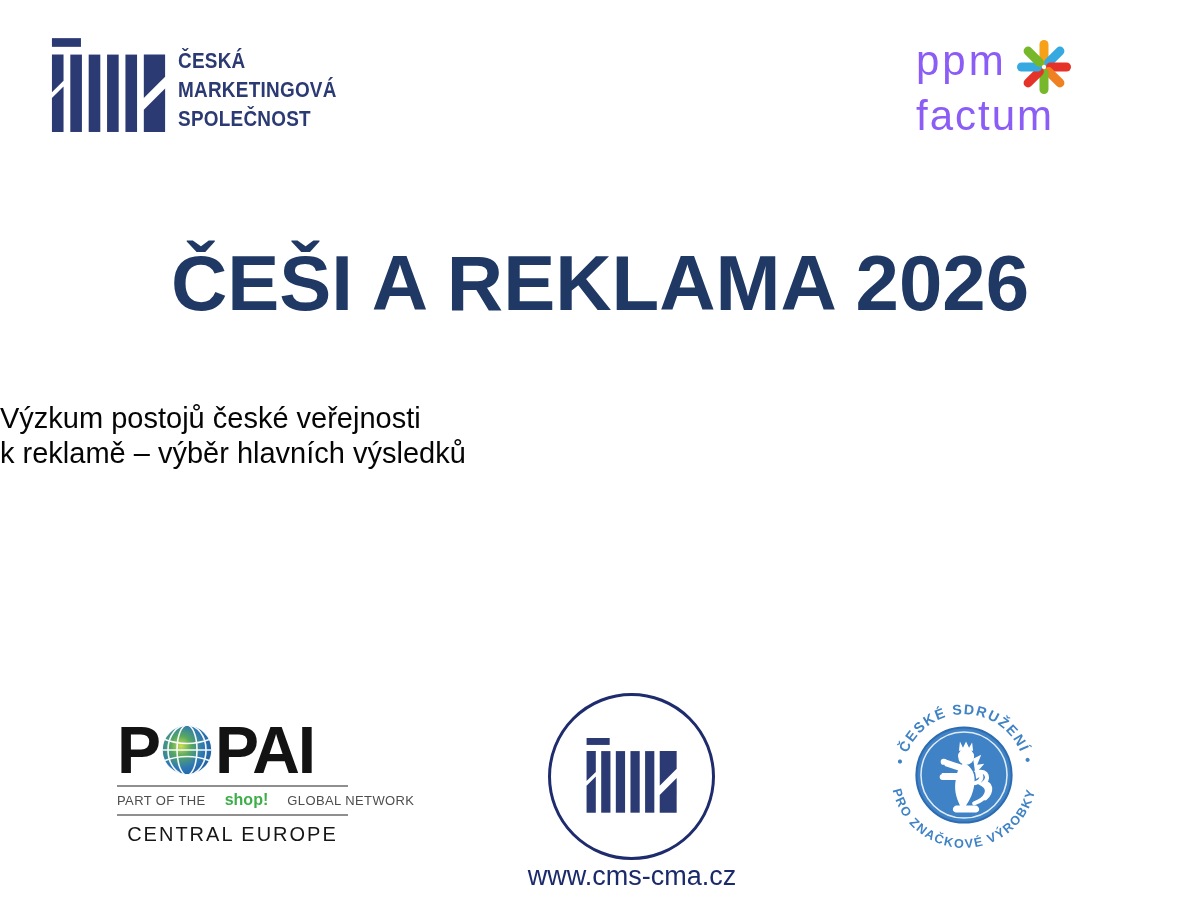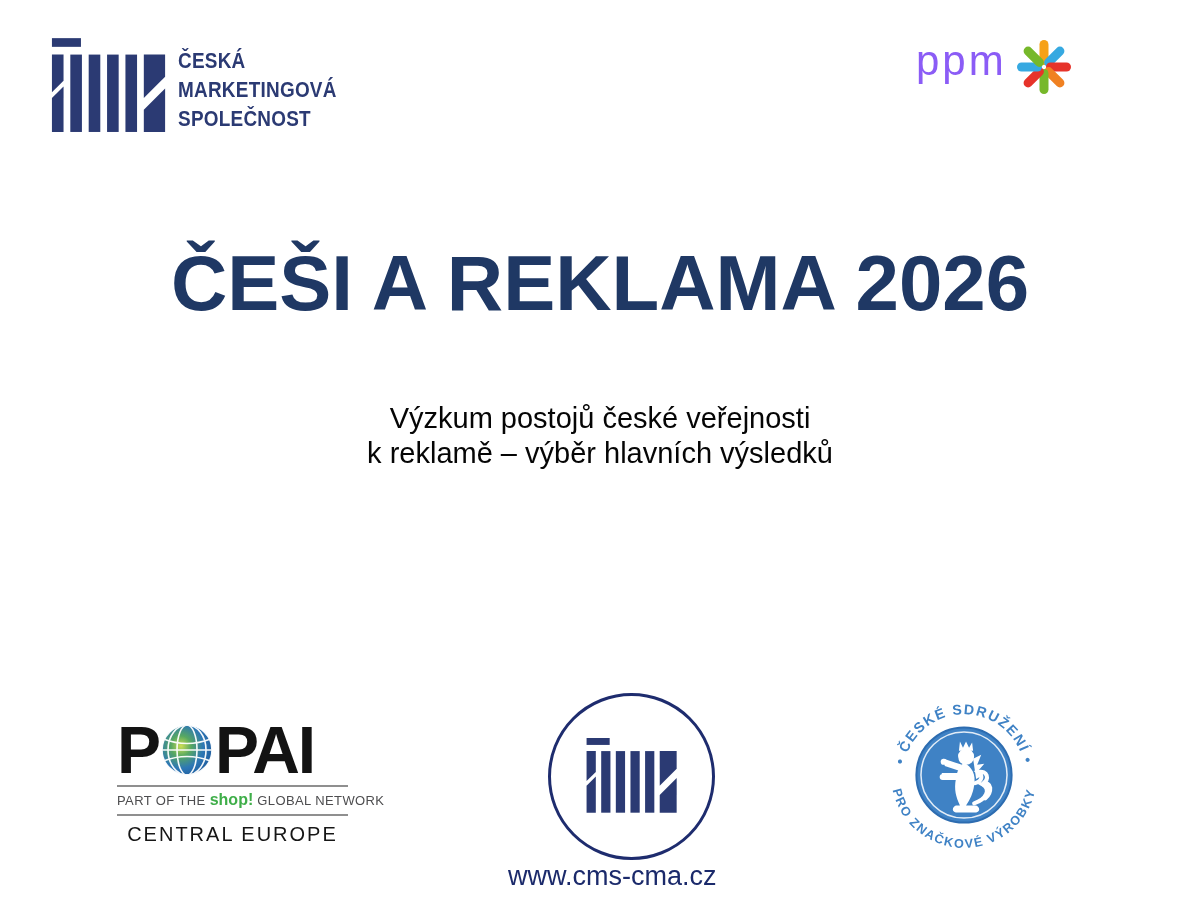--- a/index.html
+++ b/index.html
@@ -20,42 +20,42 @@
   .ppm-row1{display:flex;align-items:flex-start;}
   .ppm-word{font-size:42px;line-height:50px;letter-spacing:3px;}
   .ppm-asterisk{margin-left:8px;margin-top:2px;}
   .ppm-row2{font-size:42px;line-height:44px;letter-spacing:2px;margin-top:-2px;}
   
   .title{
     position:absolute;left:0;right:0;top:240px;text-align:center;margin:0;
     font-size:78px;font-weight:bold;color:#1f3864;letter-spacing:0;line-height:86px;
   }
   .subtitle{
-    position:absolute;left:0;right:0;top:401px;text-align:center;
+    position:absolute;left:0;right:0;top:401px;text-align:left;
     font-size:29px;line-height:35px;color:#050505;font-weight:400;
   }
   
   .popai{position:absolute;left:117px;top:720px;width:231px;}
   .popai-word{display:flex;align-items:center;font-weight:bold;
     font-size:66px;line-height:60px;color:#131313;letter-spacing:-2px;}
   .popai-word .globe{margin:0 2px;}
   .popai-rule{border:none;border-top:2px solid #8f8f8f;margin:5px 0 0 0;}
   .popai-tagline{margin:4px 0 3px 0;font-size:13px;color:#4d4d4f;
-    letter-spacing:.4px;white-space:nowrap;display:flex;align-items:baseline;gap:4px;}
+    letter-spacing:.4px;white-space:nowrap;display:flex;align-items:baseline;gap:19px;}
   .popai-tagline .shop{color:#3fae49;font-weight:bold;font-size:16px;letter-spacing:0;}
   .popai-region{margin-top:7px;text-align:center;font-size:20px;letter-spacing:2px;
     color:#161616;}
   
   .circle-logo{
     position:absolute;left:548px;top:693px;width:167px;height:167px;box-sizing:border-box;
     border:3px solid #1e2c6e;border-radius:50%;
     display:flex;align-items:center;justify-content:center;background:#fff;
   }
   .website{
-    position:absolute;left:508px;top:861px;width:248px;text-align:left;
+    position:absolute;left:508px;top:861px;width:248px;text-align:center;
     font-size:27px;color:#1b2a6b;
   }
   
   .seal{position:absolute;left:888px;top:696px;}
   .seal-arc{fill:#3f82c5;font-family:"Liberation Sans",sans-serif;
     font-weight:bold;letter-spacing:1.5px;}
   .seal-arc-top{font-size:14px;}
   .seal-arc-bottom{font-size:12.5px;}
 </style>
 </head>
@@ -93,20 +93,21 @@
           <rect x="-4.5" y="-27" width="9" height="25" rx="4.5" transform="rotate(45)" fill="#36a9e1"></rect>
           <rect x="-4.5" y="-27" width="9" height="25" rx="4.5" transform="rotate(90)" fill="#e6332a"></rect>
           <rect x="-4.5" y="-27" width="9" height="25" rx="4.5" transform="rotate(135)" fill="#f08122"></rect>
           <rect x="-4.5" y="-27" width="9" height="25" rx="4.5" transform="rotate(180)" fill="#76b82a"></rect>
           <rect x="-4.5" y="-27" width="9" height="25" rx="4.5" transform="rotate(225)" fill="#e6332a"></rect>
           <rect x="-4.5" y="-27" width="9" height="25" rx="4.5" transform="rotate(270)" fill="#36a9e1"></rect>
           <rect x="-4.5" y="-27" width="9" height="25" rx="4.5" transform="rotate(315)" fill="#76b82a"></rect>
         </g>
       </svg>
     </div>
+    <div class="ppm-row2">factum</div>
   </div>
 
   <h1 class="title">ČEŠI A REKLAMA 2026</h1>
 
   <div class="subtitle">
     <div>Výzkum postojů české veřejnosti</div>
     <div>k reklamě – výběr hlavních výsledků</div>
   </div>
 
   <div class="popai">

